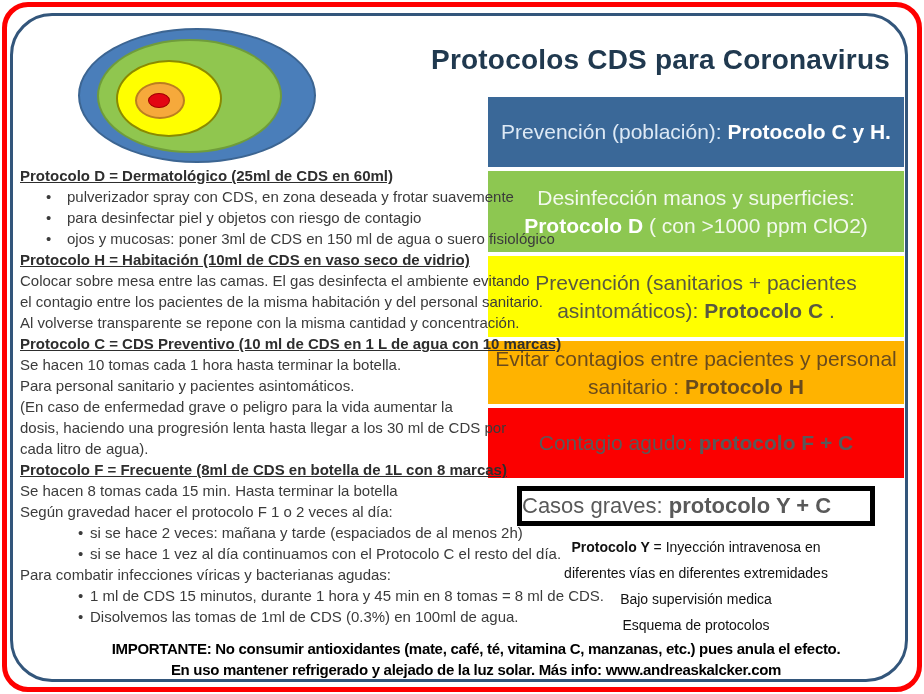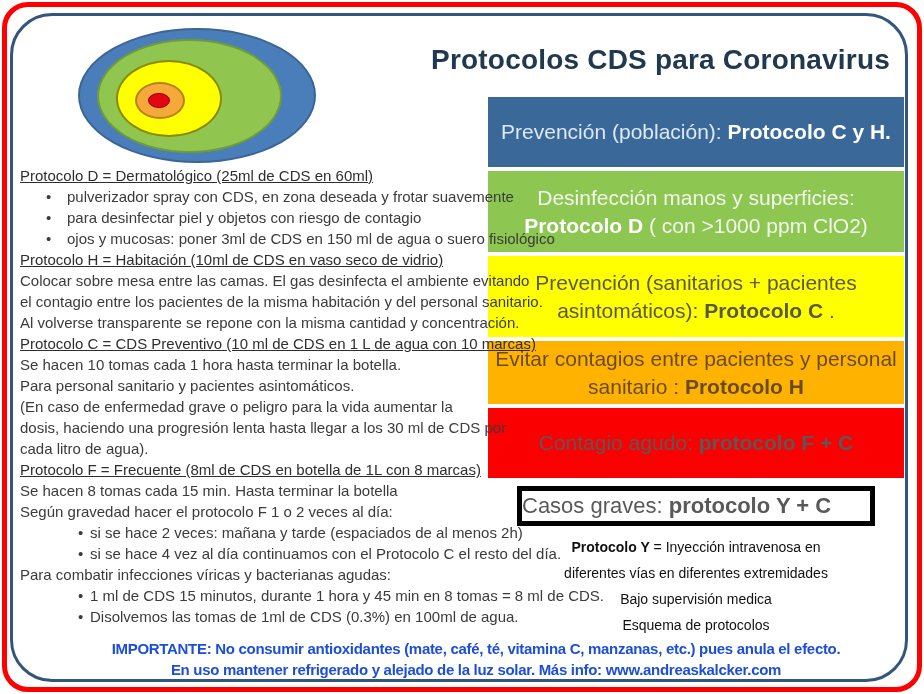--- a/index.html
+++ b/index.html
@@ -32,26 +32,26 @@
   .box-grave{width:358px;height:40px;margin:0 auto;border:5px solid #000;
         background:#fff;display:flex;align-items:center;
         font-size:22px;box-sizing:border-box;}
 
   .y-note{position:absolute;left:488px;top:534px;width:416px;text-align:center;
         font-size:14px;line-height:26px;color:#111;}
 
   
   .leftcol{position:absolute;left:20px;top:165px;width:468px;color:#3b3b3b;}
   .ln{height:21px;line-height:21px;font-size:15px;white-space:nowrap;position:relative;}
-  .ln.heading{font-weight:normal;text-decoration:underline;color:#2e2e2e;}
+  .ln.heading{font-weight:bold;text-decoration:underline;color:#2e2e2e;}
   .ln.bullet{padding-left:47px;}  .ln.bullet .dot{position:absolute;left:26px;}
   .ln.bullet2{padding-left:70px;} .ln.bullet2 .dot{position:absolute;left:58px;}
 
   .footer{position:absolute;left:0;right:0;bottom:14px;text-align:center;
-        font-weight:bold;color:#1d4ed8;font-size:15px;line-height:21px;letter-spacing:-0.3px;padding-left:28px;}
+        font-weight:bold;color:#000000;font-size:15px;line-height:21px;letter-spacing:-0.3px;padding-left:28px;}
 </style>
 </head>
 <body>
 
 <div class="page">
   <div class="red-border"></div>
   <div class="blue-frame"></div>
 
   <div>
     <div class="ring ring-blue" style="background: rgb(74, 126, 186); border-color: rgb(60, 101, 146);"></div>
@@ -103,21 +103,21 @@
       <div class="ln heading"><span>Protocolo C = CDS Preventivo (10 ml de CDS en 1 L de agua con 10 marcas)</span></div>
       <div class="ln para"><span>Se hacen 10 tomas cada 1 hora hasta terminar la botella.</span></div>
       <div class="ln para"><span>Para personal sanitario y pacientes asintomáticos.</span></div>
       <div class="ln para"><span>(En caso de enfermedad grave o peligro para la vida aumentar la</span></div>
       <div class="ln para"><span>dosis, haciendo una progresión lenta hasta llegar a los 30 ml de CDS por</span></div>
       <div class="ln para"><span>cada litro de agua).</span></div>
       <div class="ln heading"><span>Protocolo F = Frecuente (8ml de CDS en botella de 1L con 8 marcas)</span></div>
       <div class="ln para"><span>Se hacen 8 tomas cada 15 min. Hasta terminar la botella</span></div>
       <div class="ln para"><span>Según gravedad hacer el protocolo F 1 o 2 veces al día:</span></div>
       <div class="ln bullet2"><span class="dot">•</span><span>si se hace 2 veces: mañana y tarde (espaciados de al menos 2h)</span></div>
-      <div class="ln bullet2"><span class="dot">•</span><span>si se hace 4 vez al día continuamos con el Protocolo C el resto del día.</span></div>
+      <div class="ln bullet2"><span class="dot">•</span><span>si se hace 1 vez al día continuamos con el Protocolo C el resto del día.</span></div>
       <div class="ln para"><span>Para combatir infecciones víricas y bacterianas agudas:</span></div>
       <div class="ln bullet2"><span class="dot">•</span><span>1 ml de CDS 15 minutos, durante 1 hora y 45 min en 8 tomas = 8 ml de CDS.</span></div>
       <div class="ln bullet2"><span class="dot">•</span><span>Disolvemos las tomas de 1ml de CDS (0.3%) en 100ml de agua.</span></div>
     </div>
 
   <div class="footer">
     <div>IMPORTANTE: No consumir antioxidantes  (mate, café, té, vitamina C, manzanas, etc.) pues anula el efecto.</div>
     <div>En uso mantener refrigerado y alejado de la luz solar.  Más info: www.andreaskalcker.com</div>
   </div>
 </div>

